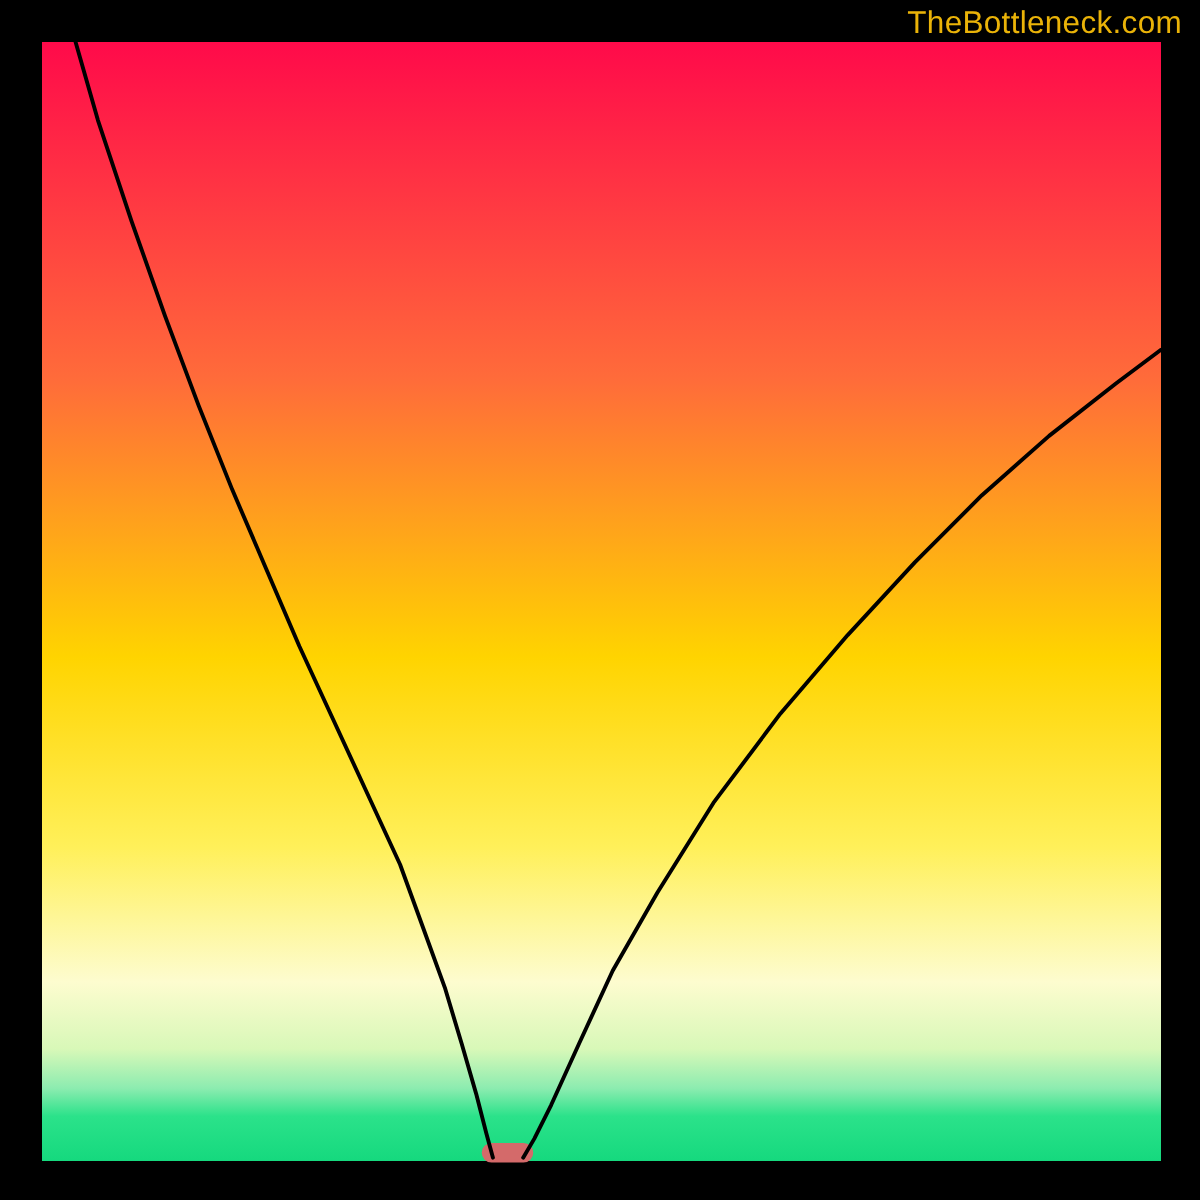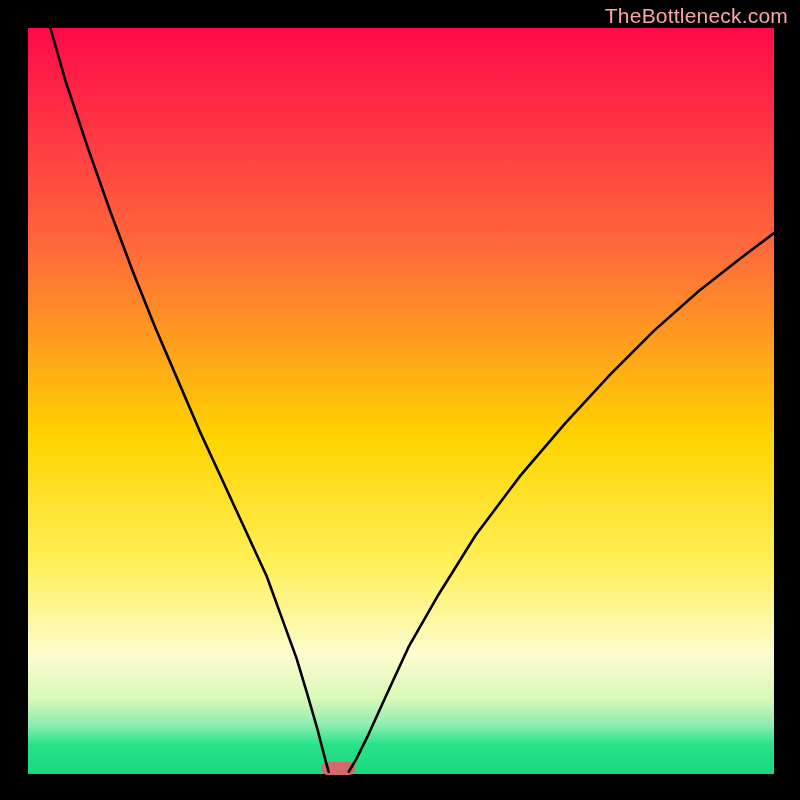--- a/index.html
+++ b/index.html
@@ -18,21 +18,21 @@
     width: 800px;
     height: 800px;
   }
   .watermark {
     position: absolute;
     top: 4px;
     right: 12px;
     font-family: Arial, Helvetica, sans-serif;
     font-size: 21px;
     font-weight: 500;
-    color: #fca5a5;
+    color: #eab308;
     z-index: 10;
     letter-spacing: 0.2px;
   }
 </style>
 </head>
 <body>
 
 <div class="chart-container">
   <svg id="chart-svg" width="800" height="800" viewBox="0 0 800 800">
       <defs>

